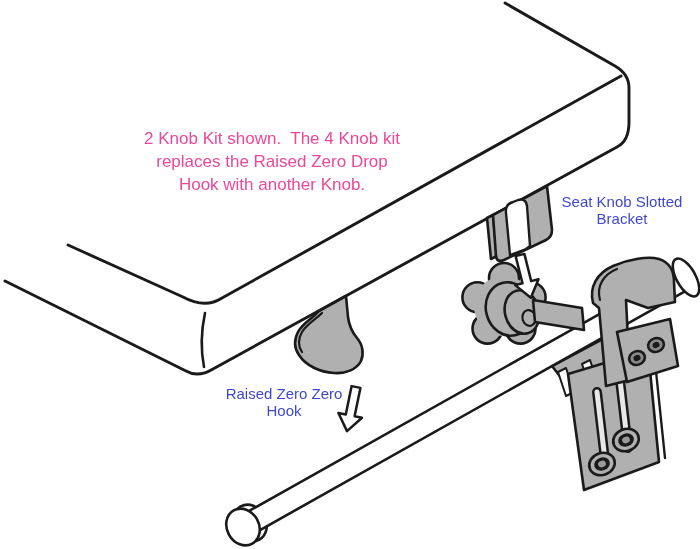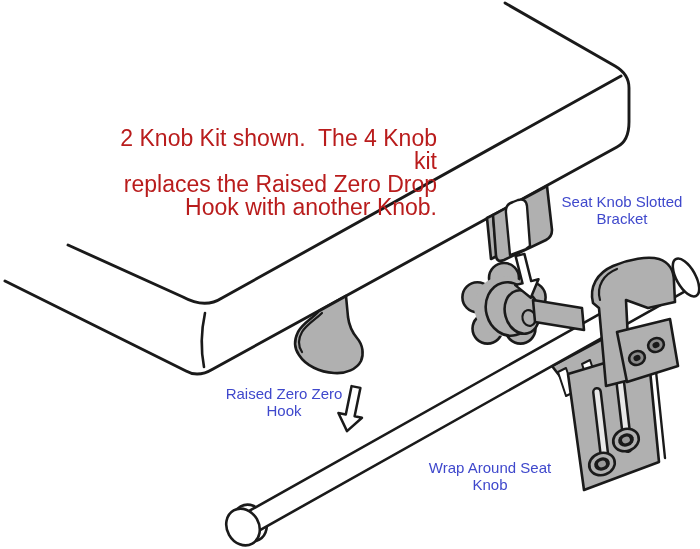--- a/index.html
+++ b/index.html
@@ -4,21 +4,21 @@
 <style>
   html,body{margin:0;padding:0;background:#ffffff;}
   .stage{
     position:relative;width:700px;height:549px;background:#ffffff;overflow:hidden;
     font-family:"Liberation Sans","DejaVu Sans",sans-serif;
   }
   .stage svg{position:absolute;left:0;top:0;}
   .note{
     position:absolute;left:272px;top:127px;width:330px;
     transform:translateX(-50%);
-    text-align:right;font-size:23px;line-height:23px;color:#b91c1c;
+    text-align:center;font-size:17px;line-height:23px;color:#ec4899;
     white-space:pre-wrap;
   }
   .lbl{
     position:absolute;width:220px;transform:translateX(-50%);
     text-align:center;font-size:15px;line-height:17px;color:#3f48cc;
     white-space:pre-wrap;
   }
   #lbl-bracket{left:622px;top:193px;}
   #lbl-hook{left:284px;top:385px;}
   #lbl-knob{left:490px;top:459px;}
@@ -129,15 +129,13 @@
   <div class="note">2 Knob Kit shown.  The 4 Knob kit
 replaces the Raised Zero Drop
 Hook with another Knob.</div>
 
   <div class="lbl" id="lbl-bracket">Seat Knob Slotted
 Bracket</div>
 
   <div class="lbl" id="lbl-hook">Raised Zero Zero
 Hook</div>
 
-  <div class="lbl" id="lbl-knob">Wrap Around Seat
-Knob</div>
 </div>
 
 </body></html>

